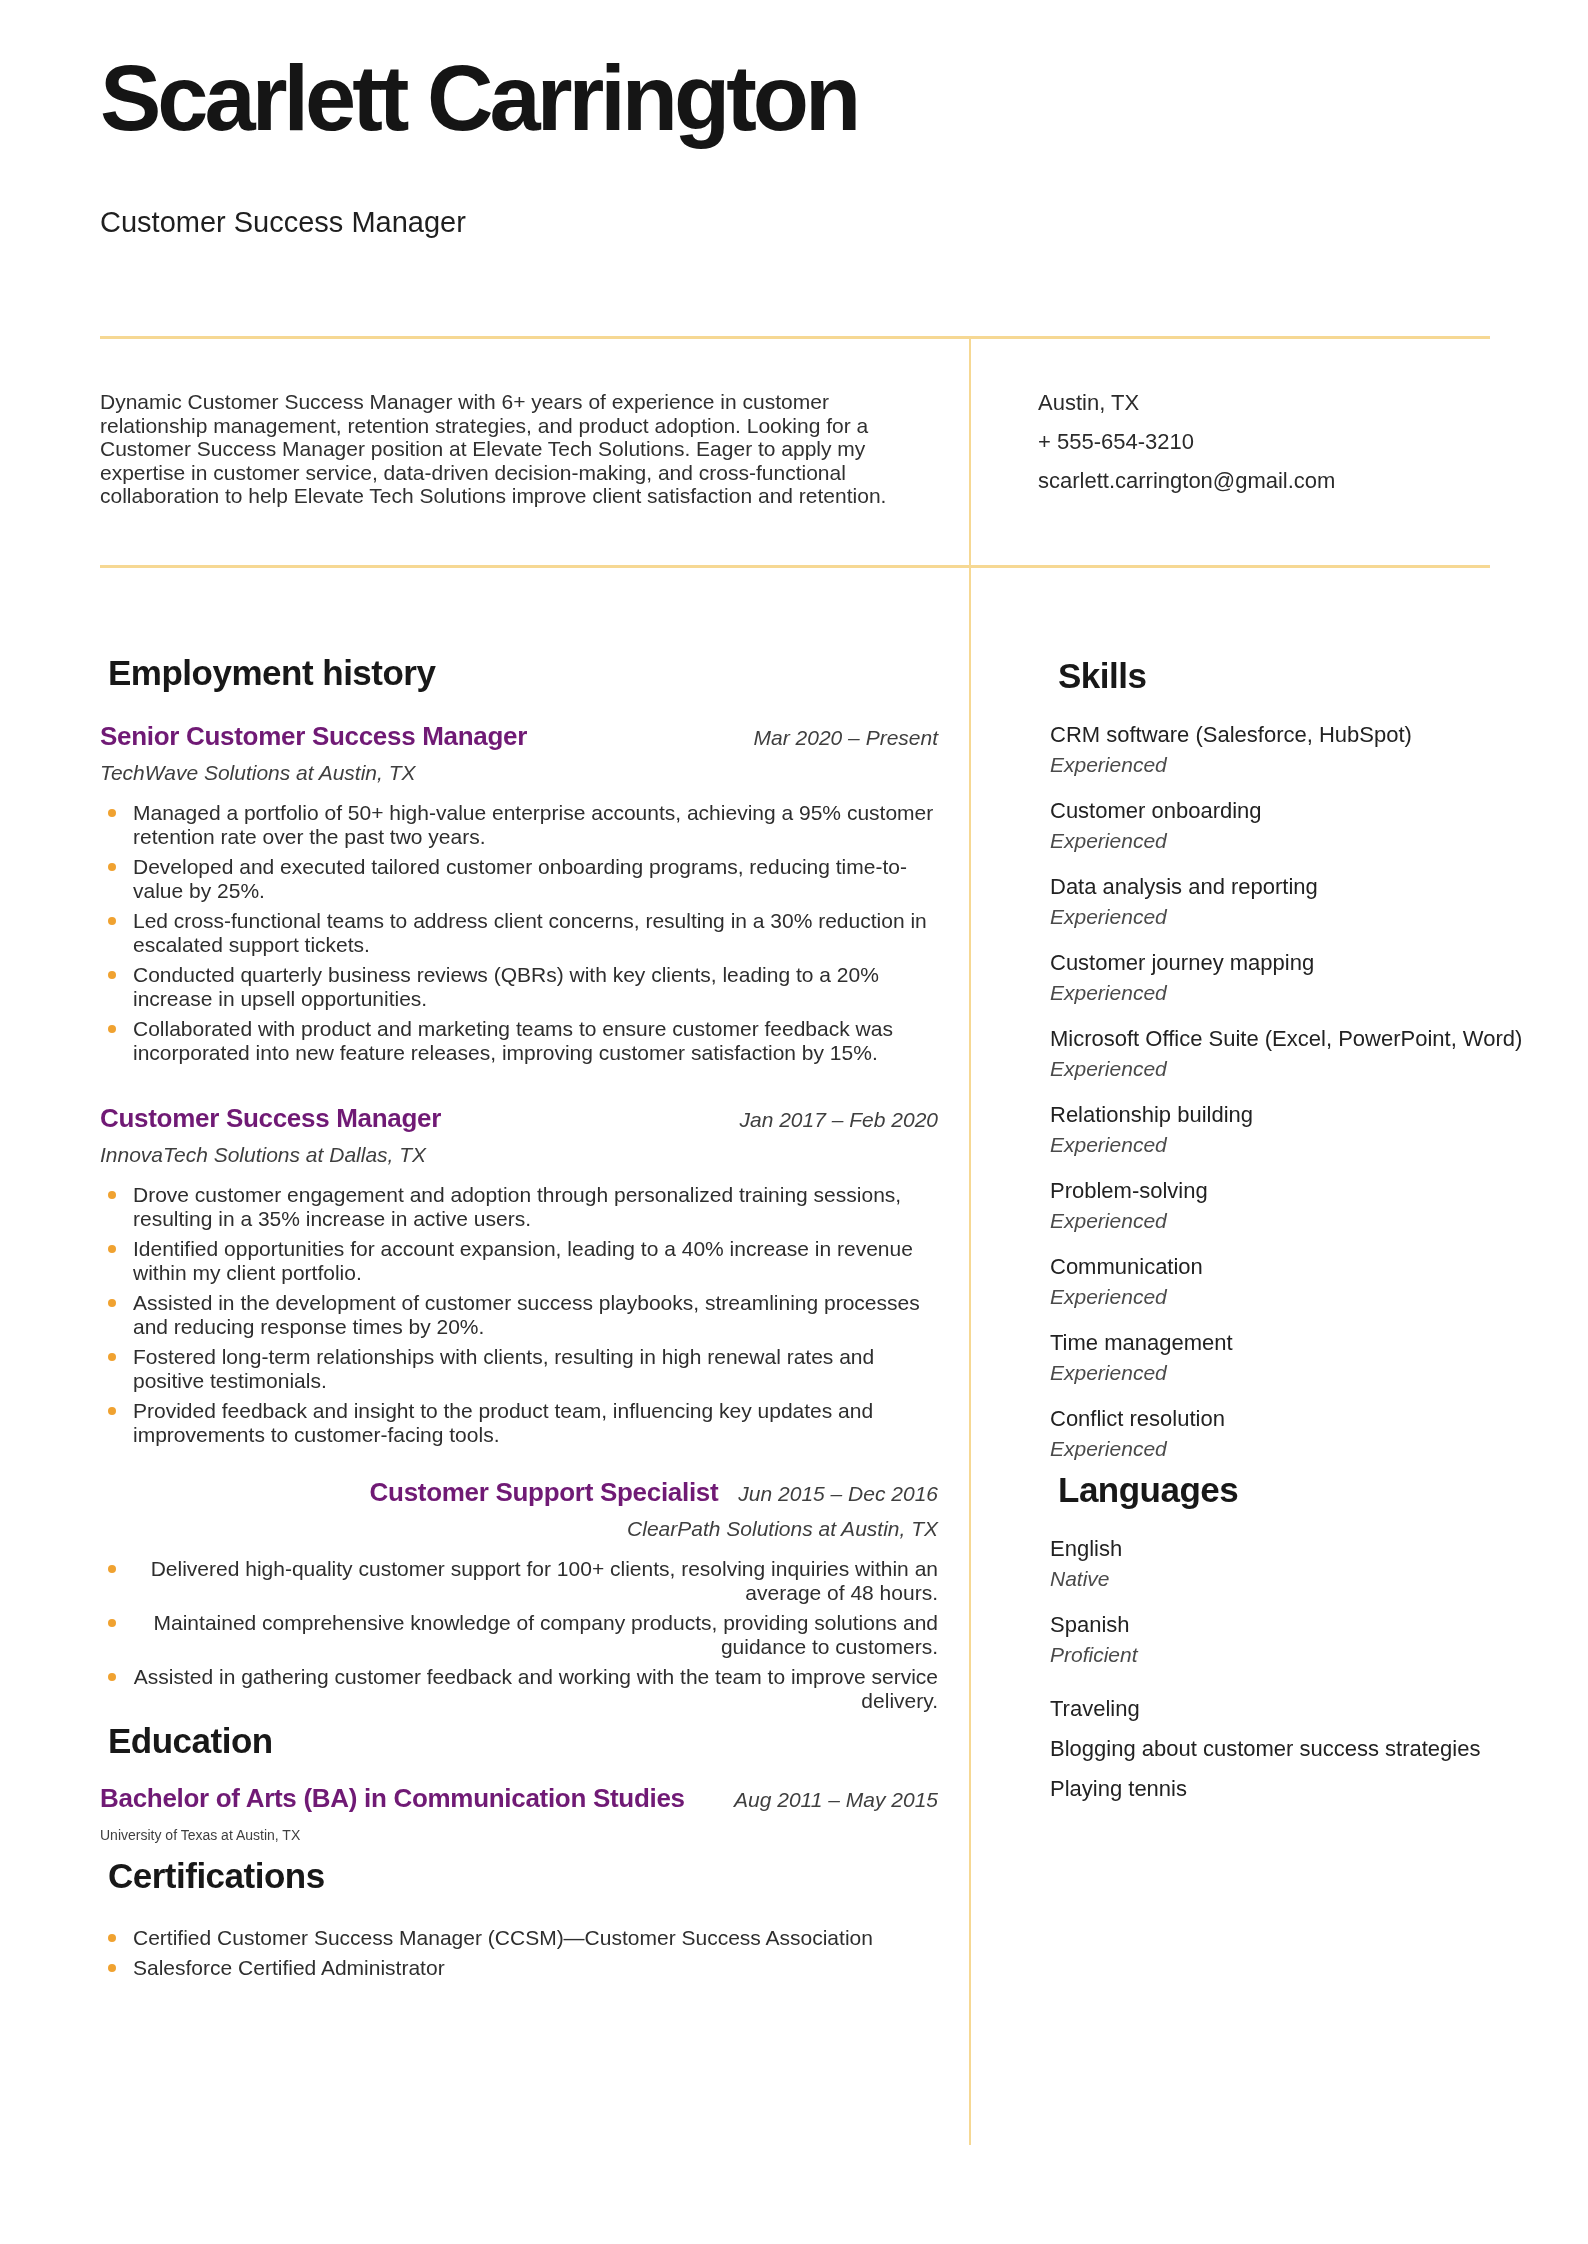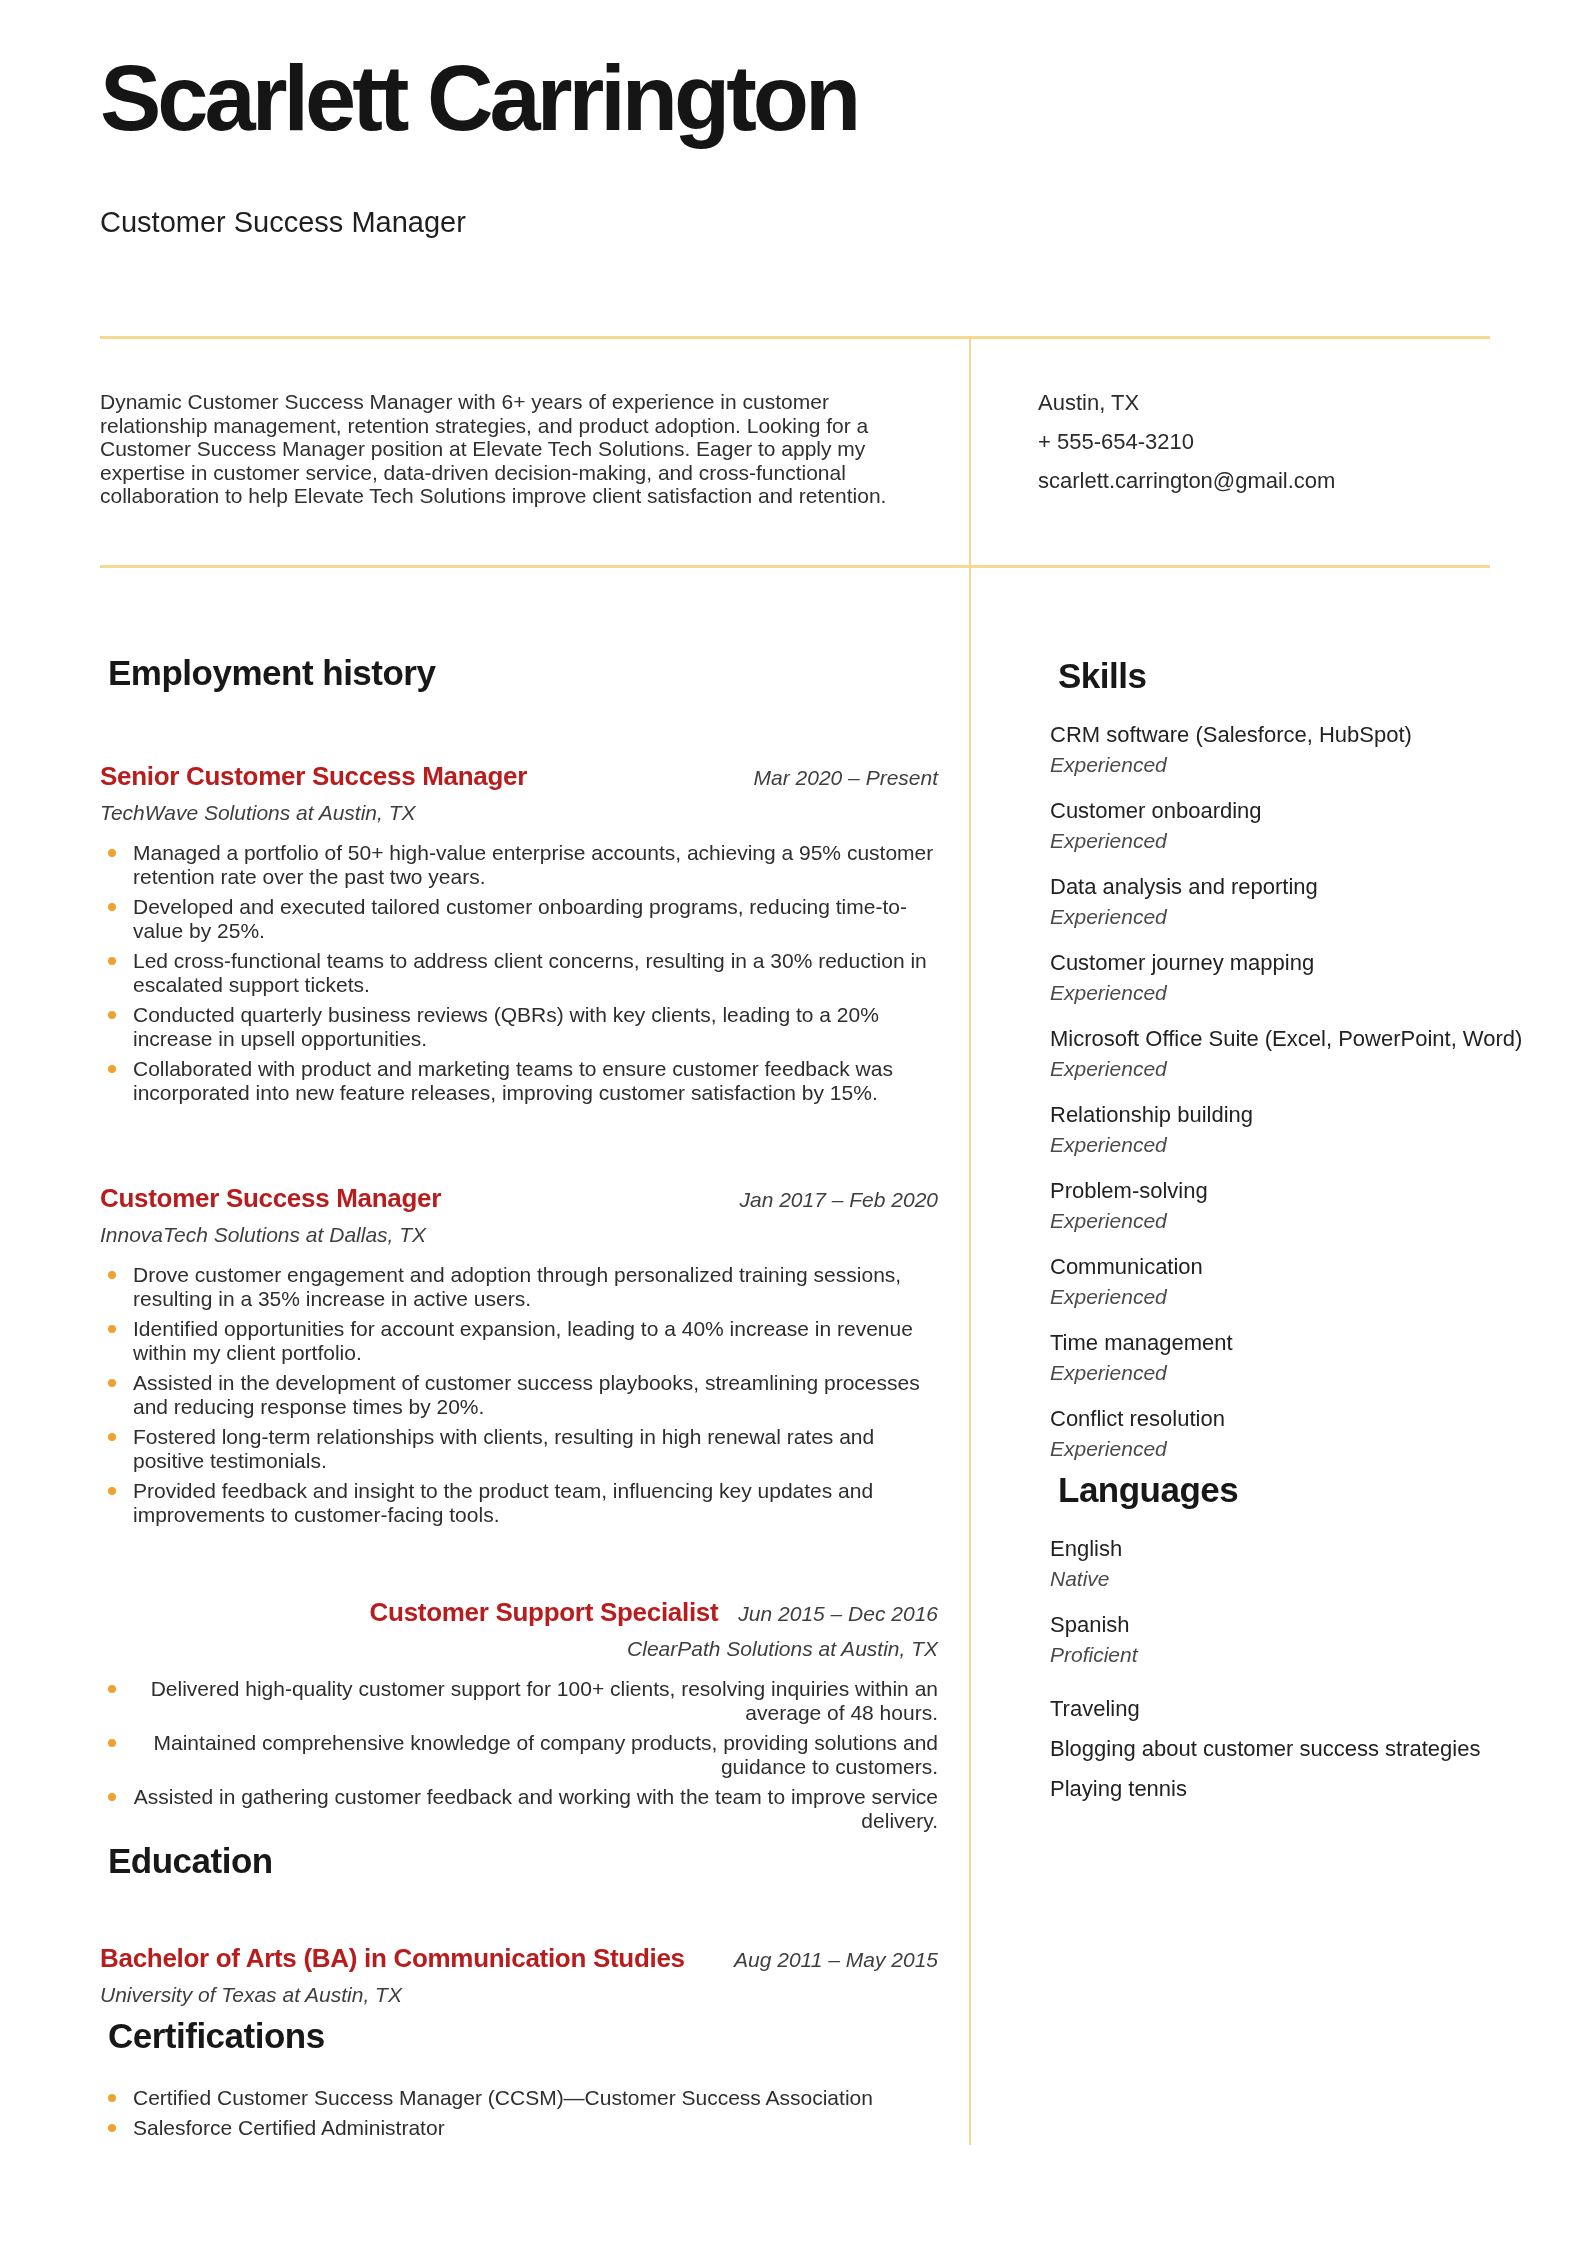--- a/index.html
+++ b/index.html
@@ -52,38 +52,38 @@
   .col-right { position: absolute; left: 1050px; top: 648px; width: 520px; }
   h2.section {
     margin: 8px; font-size: 35px; line-height: 40px; font-weight: 700;
     letter-spacing: -0.5px; color: #181818;
   }
   
   .job { margin-top: 26px; }
   .job.j2 { margin-top: 36px; }
   .job.j3 { margin-top: 28px; text-align: right; }
   .job-head { display: flex; justify-content: space-between; align-items: baseline; gap: 20px; }
-  .job-title { font-size: 26px; line-height: 34px; font-weight: 700; letter-spacing: -0.3px; color: #b91c1c; flex: 1; margin-top: 40px; }
+  .job-title { font-size: 26px; line-height: 34px; font-weight: 700; letter-spacing: -0.3px; color: #701a75; flex: 1; }
   .job-dates { font-size: 21px; font-style: italic; color: #3f3f3f; white-space: nowrap; flex-shrink: 0; }
   .company { margin-top: 7px; font-size: 21px; line-height: 26px; font-style: italic; color: #3f3f3f; }
   ul.bullets { margin: 15px 0 0 0; padding: 0; list-style: none; }
   ul.bullets li {
     position: relative; padding-left: 33px;
     font-size: 21px; line-height: 24px; color: #2e2e2e;
   }
   ul.bullets li + li { margin-top: 6px; }
   ul.bullets li::before {
     content: ""; position: absolute; left: 8px; top: 8px;
     width: 8px; height: 8px; border-radius: 50%;
     background: var(--bullet, #F0A230);
   }
   
   .edu-heading { margin-top: 64px; }
   .edu-row { margin-top: 20px; }
-  .school { margin-top: 7px; font-size: 21px; line-height: 26px; font-style: italic; color: #3f3f3f; }
+  .school { margin-top: 7px; font-size: 14px; line-height: 26px; color: #3f3f3f; }
   .certs-heading { margin-top: 52px; }
   ul.certs { margin-top: 30px; }
   
   .skill { margin-top: 20px; }
   .skill.first { margin-top: 26px; }
   .skill-name { font-size: 22px; line-height: 26px; color: #222222; white-space: nowrap; }
   .skill-level { margin-top: 4px; font-size: 21px; line-height: 26px; font-style: italic; color: #4a4a4a; }
   .lang-heading { margin-top: 58px; }
   .lang { margin-top: 20px; }
   .lang.first { margin-top: 26px; }

